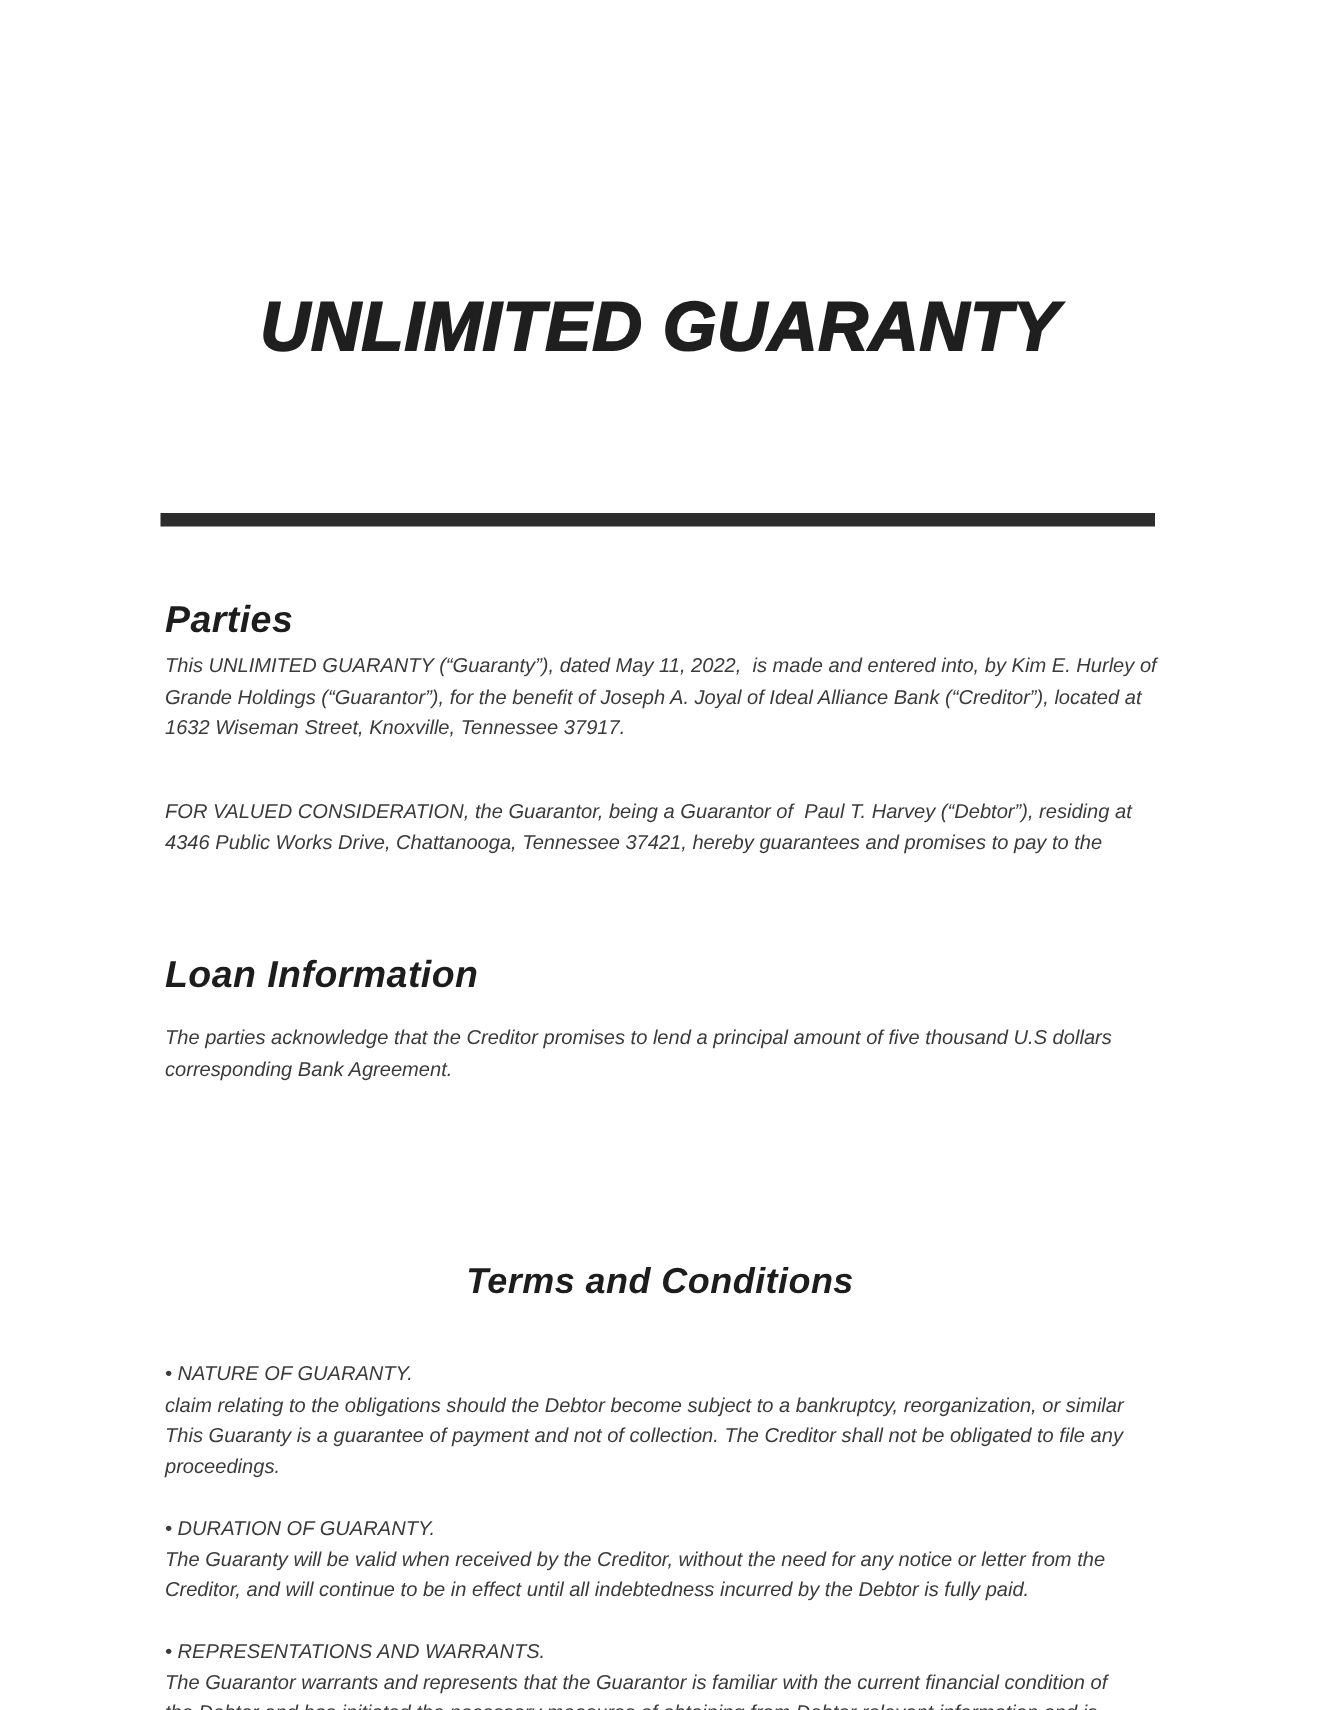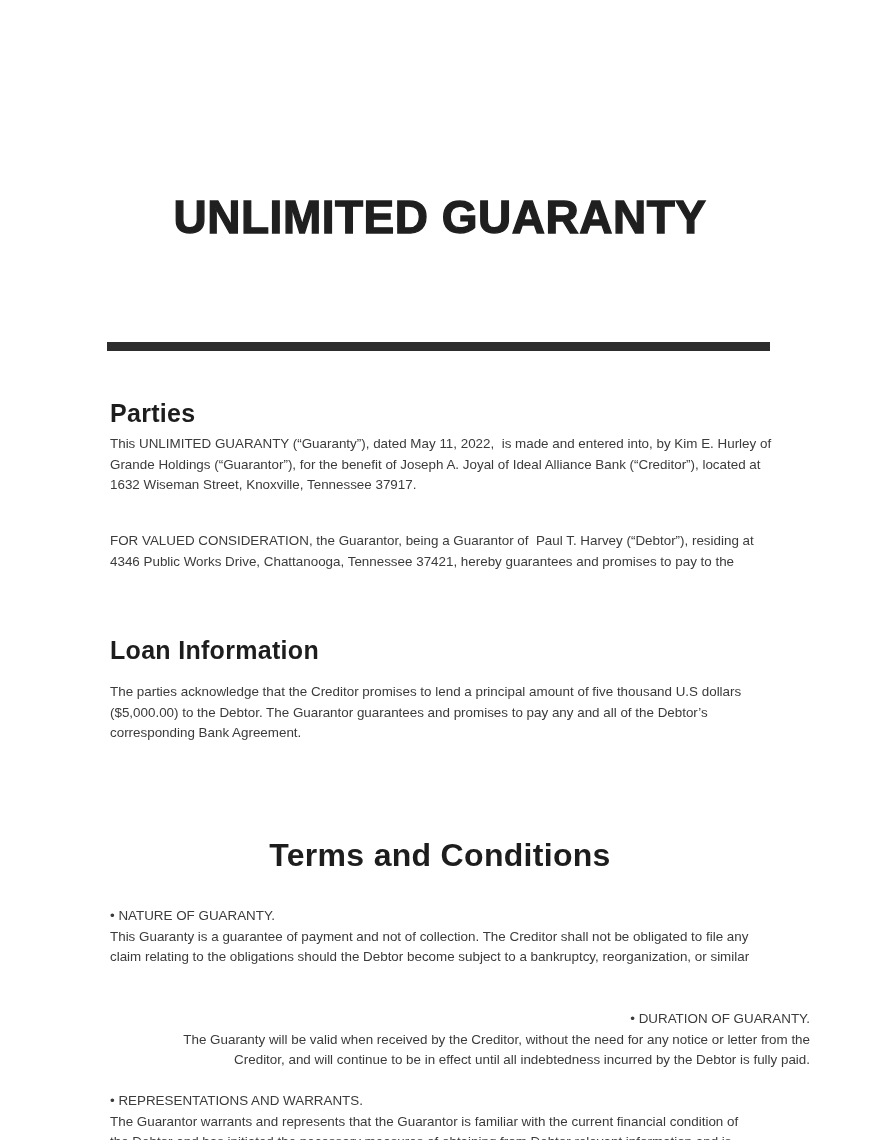--- a/index.html
+++ b/index.html
@@ -4,20 +4,21 @@
 <style>
   * { margin: 0; padding: 0; box-sizing: border-box; }
   html, body { background: #ffffff; }
   .page {
     position: relative;
     width: 852px;
     height: 1140px;
     background: #ffffff;
     overflow: hidden;
     font-family: "Liberation Sans", sans-serif;
+    font-style: italic;
   }
   .doc-title {
     position: absolute;
     top: 190px;
     left: 0;
     width: 880px;
     text-align: center;
     font-size: 46px;
     line-height: 55px;
     font-weight: bold;
@@ -40,21 +41,21 @@
     line-height: 32px;
     font-weight: bold;
     letter-spacing: 0.3px;
     color: #1d1d1d;
   }
   .h2-centered {
     position: absolute;
     left: 0;
     width: 880px;
     text-align: center;
-    font-size: 32px;
+    font-size: 24px;
     line-height: 32px;
     font-weight: bold;
     letter-spacing: 0.3px;
     color: #1d1d1d;
   }
   .textblock {
     position: absolute;
     left: 110px;
     width: 700px;
   }
@@ -65,21 +66,21 @@
     white-space: pre;
   }
   
   #parties-heading   { top: 397px; }
   #parties-p1        { top: 434px; }
   #parties-p2        { top: 531px; }
   #loan-heading      { top: 634px; }
   #loan-p            { top: 682px; }
   #terms-heading     { top: 839px; }
   #terms-sec-0       { top: 906px; }
-  #terms-sec-1       { top: 1009px; text-align: right; }
+  #terms-sec-1       { top: 1009px; }
   #terms-sec-2       { top: 1091px; }
 </style>
 </head>
 <body>
 
 <div class="page">
 
   <div class="doc-title">UNLIMITED GUARANTY</div>
 
   <div class="divider-bar"></div>
@@ -94,30 +95,30 @@
 
   <div class="textblock" id="parties-p2">
     <div class="bodyline">FOR VALUED CONSIDERATION, the Guarantor, being a Guarantor of  Paul T. Harvey (“Debtor”), residing at</div>
     <div class="bodyline">4346 Public Works Drive, Chattanooga, Tennessee 37421, hereby guarantees and promises to pay to the</div>
   </div>
 
   <div class="h2" id="loan-heading">Loan Information</div>
 
   <div class="textblock" id="loan-p">
     <div class="bodyline">The parties acknowledge that the Creditor promises to lend a principal amount of five thousand U.S dollars</div>
-    <div class="bodyline">($5,000.00) to the Debtor. The Guarantor guarantees and promises to pay any and all of the Debtor’s</div>
     <div class="bodyline">corresponding Bank Agreement.</div>
   </div>
 
   <div class="h2-centered" id="terms-heading">Terms and Conditions</div>
 
   <div class="textblock" id="terms-sec-0">
     <div class="bodyline">• NATURE OF GUARANTY.</div>
+    <div class="bodyline">claim relating to the obligations should the Debtor become subject to a bankruptcy, reorganization, or similar</div>
     <div class="bodyline">This Guaranty is a guarantee of payment and not of collection. The Creditor shall not be obligated to file any</div>
-    <div class="bodyline">claim relating to the obligations should the Debtor become subject to a bankruptcy, reorganization, or similar</div>
+    <div class="bodyline">proceedings.</div>
   </div>
 
   <div class="textblock" id="terms-sec-1">
     <div class="bodyline">• DURATION OF GUARANTY.</div>
     <div class="bodyline">The Guaranty will be valid when received by the Creditor, without the need for any notice or letter from the</div>
     <div class="bodyline">Creditor, and will continue to be in effect until all indebtedness incurred by the Debtor is fully paid.</div>
   </div>
 
   <div class="textblock" id="terms-sec-2">
     <div class="bodyline">• REPRESENTATIONS AND WARRANTS.</div>

